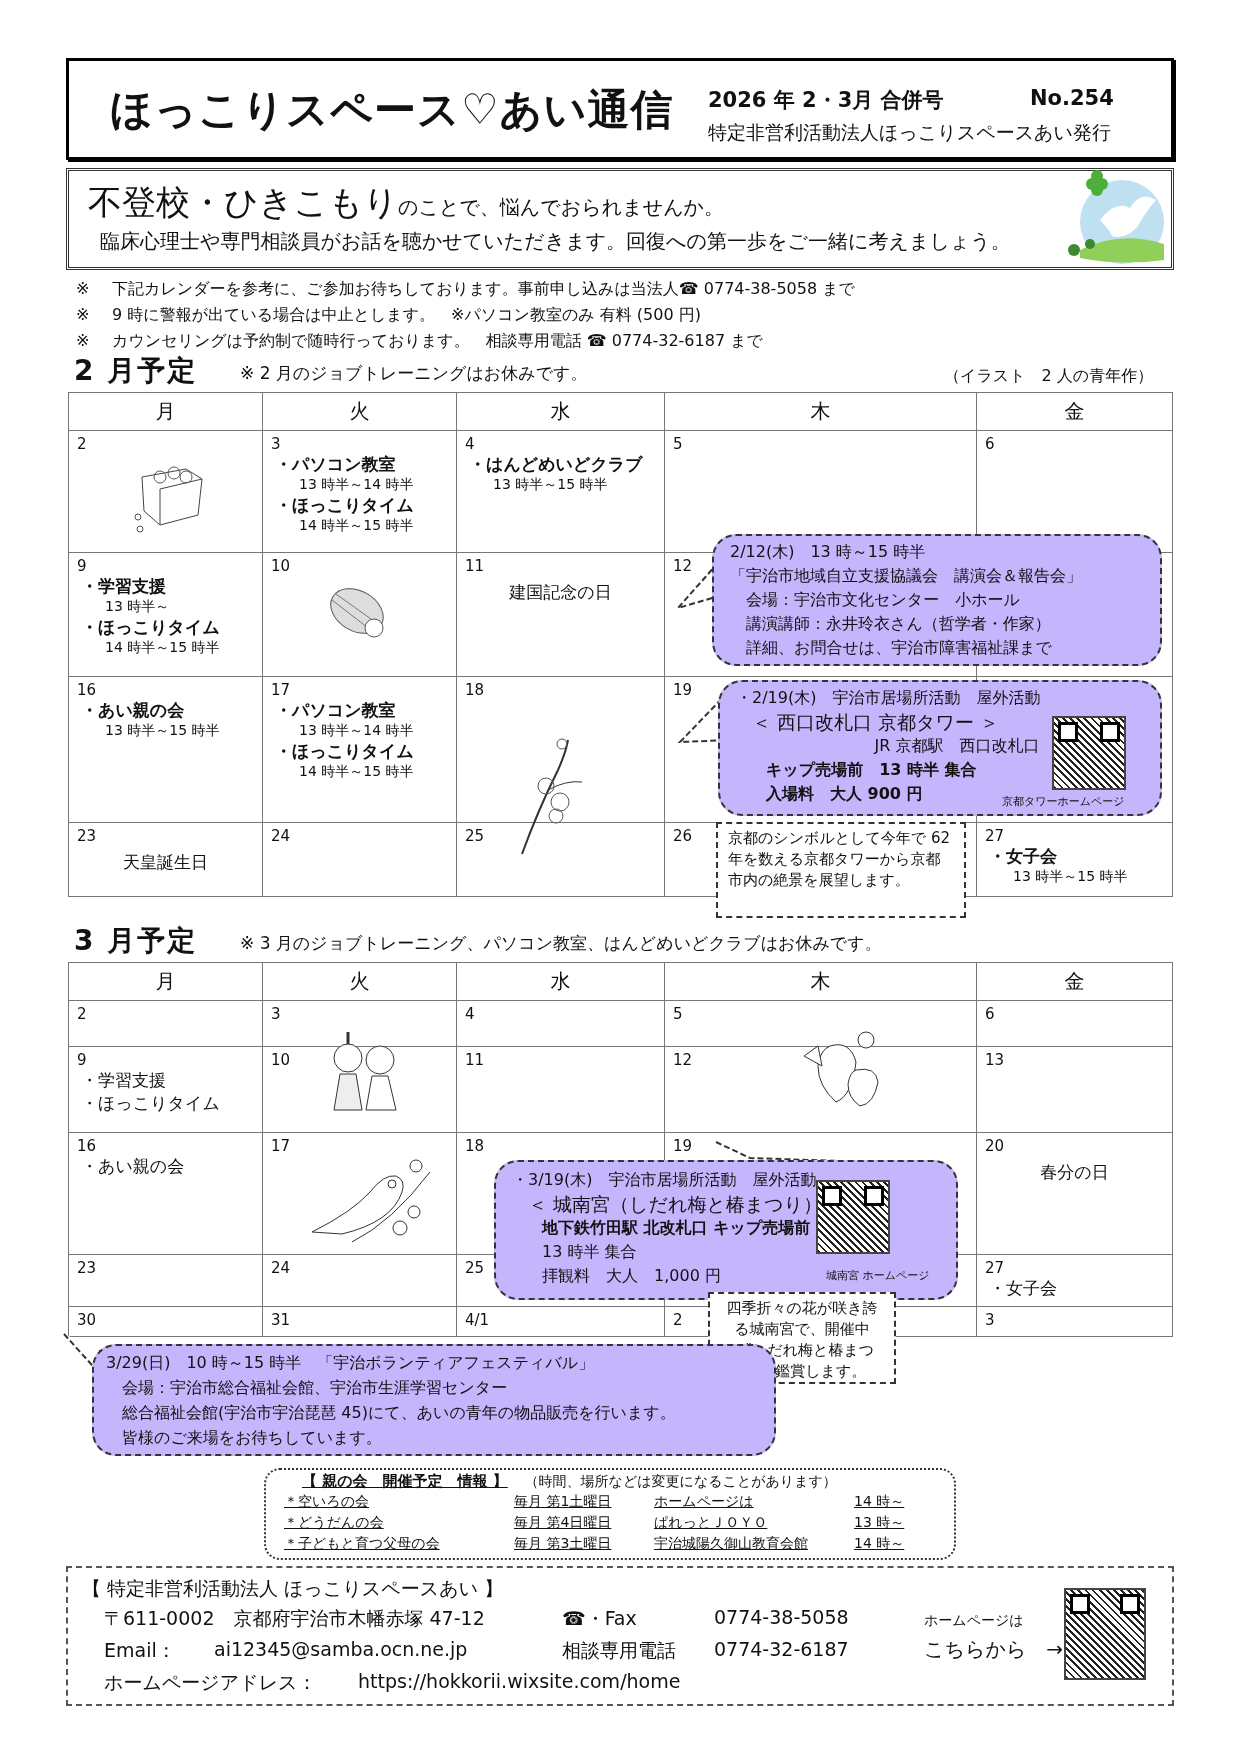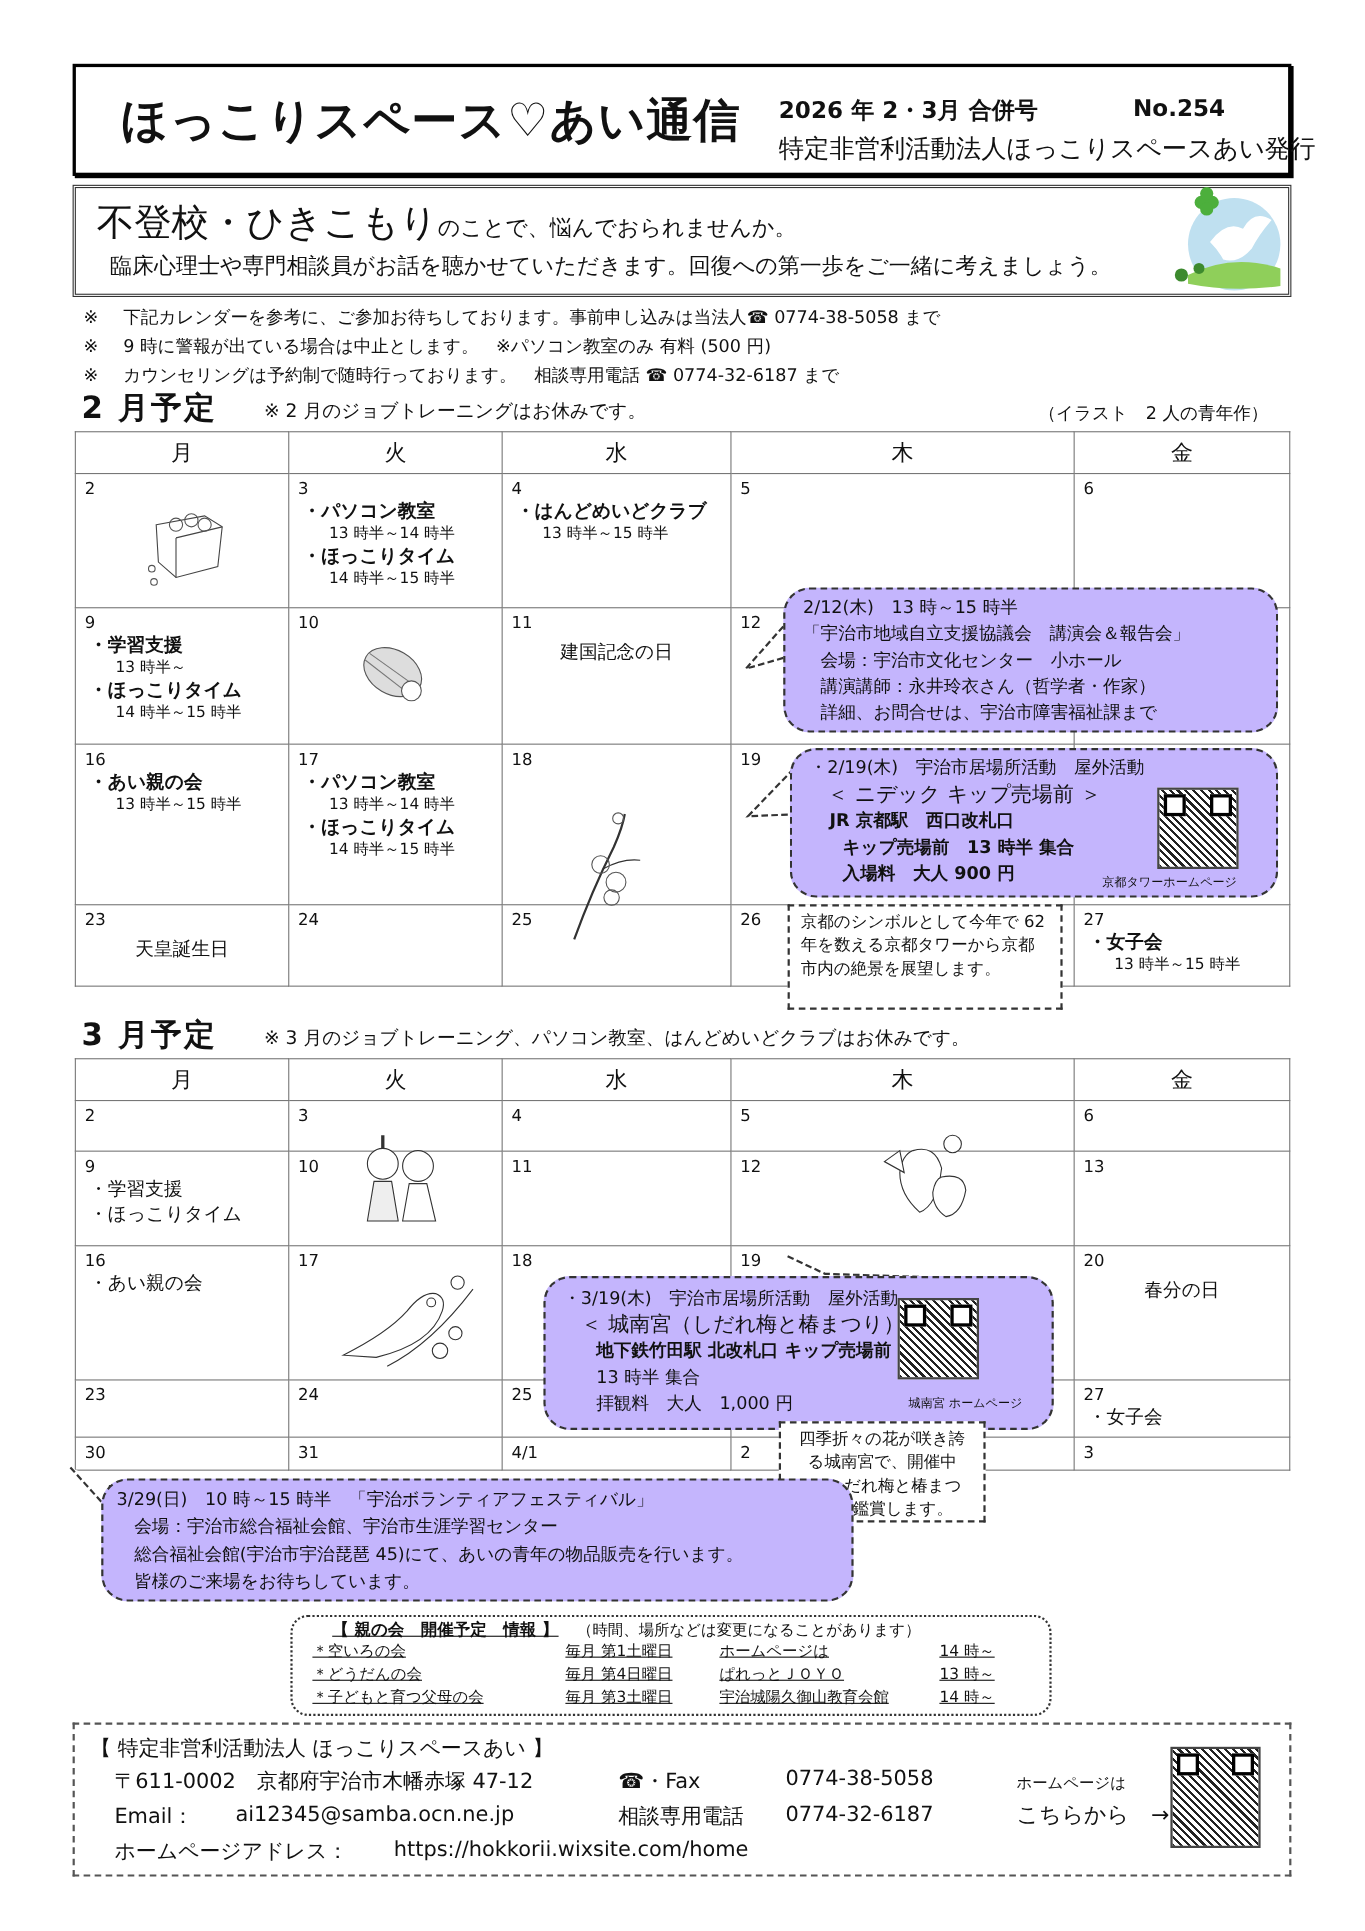--- a/index.html
+++ b/index.html
@@ -2,21 +2,21 @@
 <html><head>
 <meta charset="utf-8">
 <style>
   * { box-sizing: border-box; margin: 0; padding: 0; }
   body { width: 1241px; height: 1755px; background: #fff; font-family: "DejaVu Sans", sans-serif; color: #111; position: relative; overflow: hidden; }
   .abs { position: absolute; }
   .header { left: 66px; top: 58px; width: 1108px; height: 102px; border: 3px solid #000; box-shadow: 2px 2px 0 #000; }
   .title { left: 110px; top: 82px; font-size: 42px; font-weight: bold; letter-spacing: 1px; }
   .issue { left: 708px; top: 86px; font-size: 21px; font-weight: bold; }
   .issue-no { left: 1030px; top: 86px; font-size: 21px; font-weight: bold; }
-  .publisher { left: 708px; top: 120px; font-size: 23px; }
+  .publisher { left: 708px; top: 120px; font-size: 19px; }
   .intro { left: 66px; top: 168px; width: 1108px; height: 102px; border: 3px double #333; }
   .intro-big { left: 88px; top: 180px; font-size: 34px; }
   .intro-small { font-size: 20px; }
   .intro-line2 { left: 100px; top: 228px; font-size: 20px; }
   .dove { left: 1060px; top: 170px; width: 110px; height: 96px; }
   .notes { left: 76px; top: 276px; font-size: 16px; line-height: 26px; }
   .notes div span.mark { display: inline-block; width: 36px; }
   .sec-title { font-size: 28px; font-weight: bold; letter-spacing: 2px; }
   .sec-note { font-size: 17px; }
   table.cal { position: absolute; left: 68px; border-collapse: collapse; table-layout: fixed; }
@@ -209,22 +209,22 @@
   <div>　会場：宇治市文化センター　小ホール</div>
   <div>　講演講師：永井玲衣さん（哲学者・作家）</div>
   <div>　詳細、お問合せは、宇治市障害福祉課まで</div>
 </div>
 
 <svg class="abs" style="left:676px;top:680px;" width="70" height="70">
     <path d="M58 6 L4 62 L54 60" fill="#fff" stroke="#333" stroke-width="2" stroke-dasharray="6 3"></path>
   </svg>
 <div class="bubble" style="left:718px;top:680px;width:444px;height:136px;padding:4px 16px;line-height:24px;">
   <div>・2/19(木)　宇治市居場所活動　屋外活動</div>
-  <div style="font-size:19px;margin-left:16px;">＜ ニデック キップ売場前 ＞</div>
-  <div style="margin-left:18px;font-weight:bold;">JR 京都駅　西口改札口</div>
+  <div style="font-size:19px;margin-left:16px;">＜ 西口改札口 京都タワー ＞</div>
+  <div style="margin-left:34px;font-weight:normal;text-align:center;">JR 京都駅　西口改札口</div>
   <div style="margin-left:30px;font-weight:bold;">キップ売場前　13 時半 集合</div>
   <div style="margin-left:30px;font-weight:bold;">入場料　大人 900 円</div>
 </div>
 <div class="qr" style="left:1052px;top:716px;"></div>
 <div class="abs" style="left:1002px;top:794px;font-size:11px;">京都タワーホームページ</div>
 <div class="box" style="left:716px;top:822px;width:250px;height:96px;font-size:15px;line-height:21px;">京都のシンボルとして今年で 62 年を数える京都タワーから京都市内の絶景を展望します。</div>
 
 <div class="abs sec-title" style="left:74px;top:922px;">3 月予定</div>
 <div class="abs sec-note" style="left:240px;top:932px;">※ 3 月のジョブトレーニング、パソコン教室、はんどめいどクラブはお休みです。</div>
 

